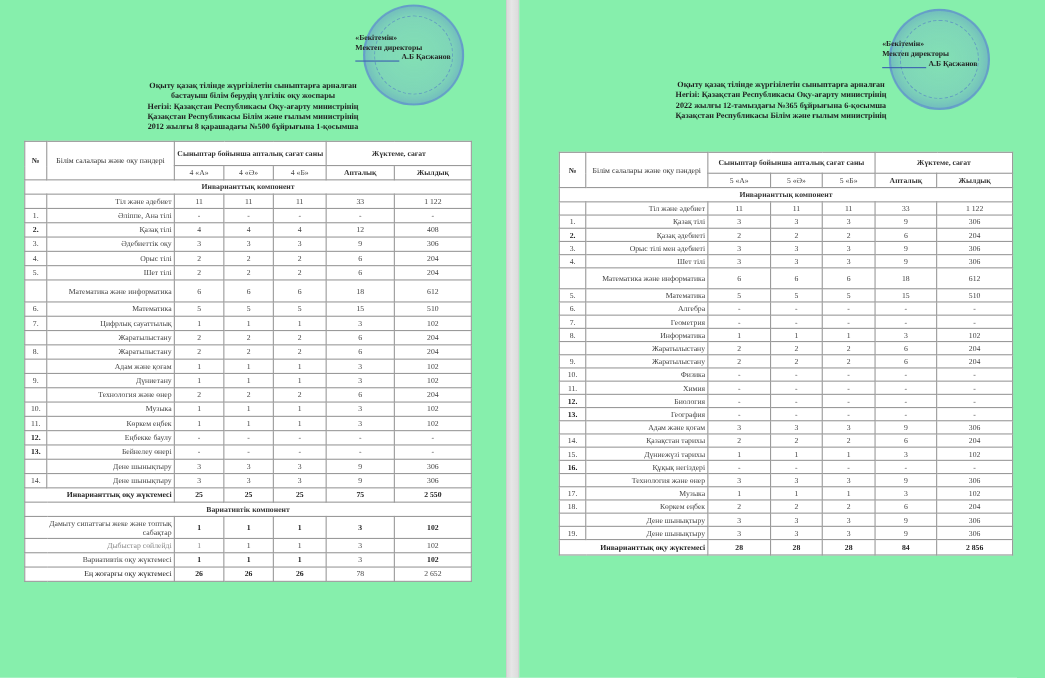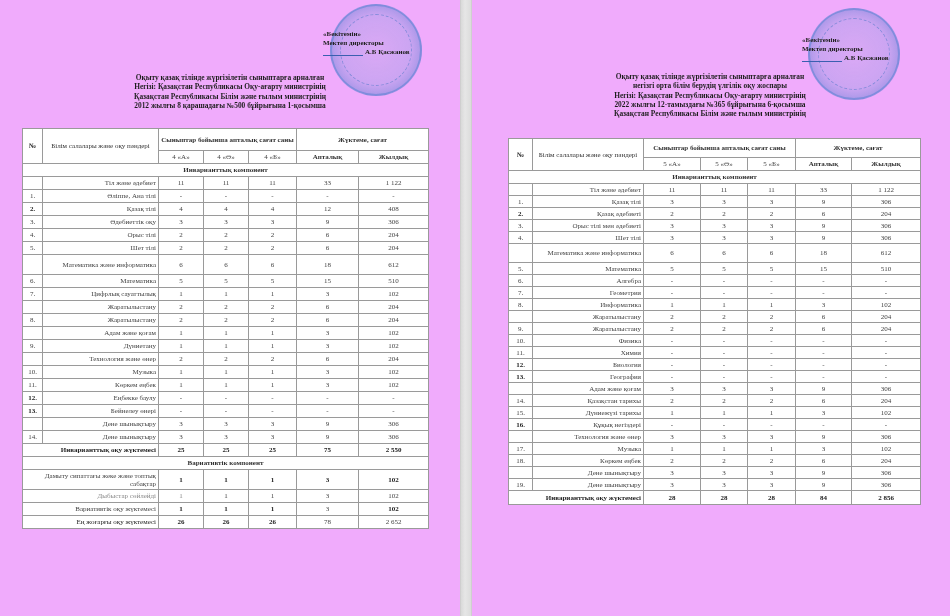--- a/index.html
+++ b/index.html
@@ -1,18 +1,18 @@
 <!DOCTYPE html>
 <html><head>
 <meta charset="utf-8">
 <style>
   html, body { margin:0; padding:0; }
   body { width:950px; height:616px; background:#ffffff; position:relative; overflow:hidden;
          font-family:"Liberation Serif", "DejaVu Serif", serif; color:#2a2a2a; }
-  .page { position:absolute; top:0; height:616px; background:#f0abfc; }
+  .page { position:absolute; top:0; height:616px; background:#86efac; }
   #page-left { left:0; width:460px; }
   #page-right { left:472px; width:478px; }
   .divider { position:absolute; left:460px; top:0; width:12px; height:616px;
              background:linear-gradient(to right,#d9d9d9,#e6e6e6 40%,#dcdcdc); border-left:1px solid #cfcfcf; border-right:1px solid #cfcfcf; box-sizing:border-box; }
 
   .stamp { position:absolute; border-radius:50%; width:92px; height:92px;
            background:radial-gradient(circle, rgba(120,160,220,0.18) 0%, rgba(110,150,215,0.28) 55%, rgba(90,130,210,0.45) 72%, rgba(255,255,255,0) 74%);
            border:2px solid rgba(90,130,210,0.55); box-sizing:border-box; }
   .stamp::after { content:""; position:absolute; left:8px; top:8px; right:8px; bottom:8px; border-radius:50%;
            border:1px dashed rgba(80,120,200,0.55); }
@@ -36,20 +36,21 @@
 
 <div class="page" id="page-left">
   <div class="stamp" style="left:330px; top:4px;"></div>
   <div class="approve" style="left:323px; top:30px;">
     <div>«Бекітемін»</div>
     <div>Мектеп директоры</div>
     <div><span class="sig"></span><span>А.Б Қасжанов</span></div>
   </div>
   <div class="title-block" style="left:80px; top:73px; width:300px;">
     <div>Оқыту қазақ тілінде жүргізілетін сыныптарға арналған</div>
+    <div>бастауыш білім берудің үлгілік оқу жоспары</div>
     <div>Негізі: Қазақстан Республикасы Оқу-ағарту министрінің</div>
     <div>Қазақстан Республикасы Білім және ғылым министрінің</div>
     <div>2012 жылғы 8 қарашадағы №500 бұйрығына 1-қосымша</div>
   </div>
 
   <table class="plan" id="left-table" style="left:22px; top:128px; width:406px;">
     <colgroup>
         <col style="width:20px">
         <col style="width:116px">
         <col style="width:45px">
@@ -310,21 +311,20 @@
 
 <div class="page" id="page-right">
   <div class="stamp" style="left:336px; top:8px;"></div>
   <div class="approve" style="left:330px; top:36px;">
     <div>«Бекітемін»</div>
     <div>Мектеп директоры</div>
     <div><span class="sig"></span><span>А.Б Қасжанов</span></div>
   </div>
   <div class="title-block" style="left:88px; top:72px; width:300px;">
     <div>Оқыту қазақ тілінде жүргізілетін сыныптарға арналған</div>
-    <div>негізгі орта білім берудің үлгілік оқу жоспары</div>
     <div>Негізі: Қазақстан Республикасы Оқу-ағарту министрінің</div>
     <div>2022 жылғы 12-тамыздағы №365 бұйрығына 6-қосымша</div>
     <div>Қазақстан Республикасы Білім және ғылым министрінің</div>
   </div>
 
   <table class="plan" id="right-table" style="left:36px; top:138px; width:412px;">
     <colgroup>
         <col style="width:24px">
         <col style="width:111px">
         <col style="width:57px">

